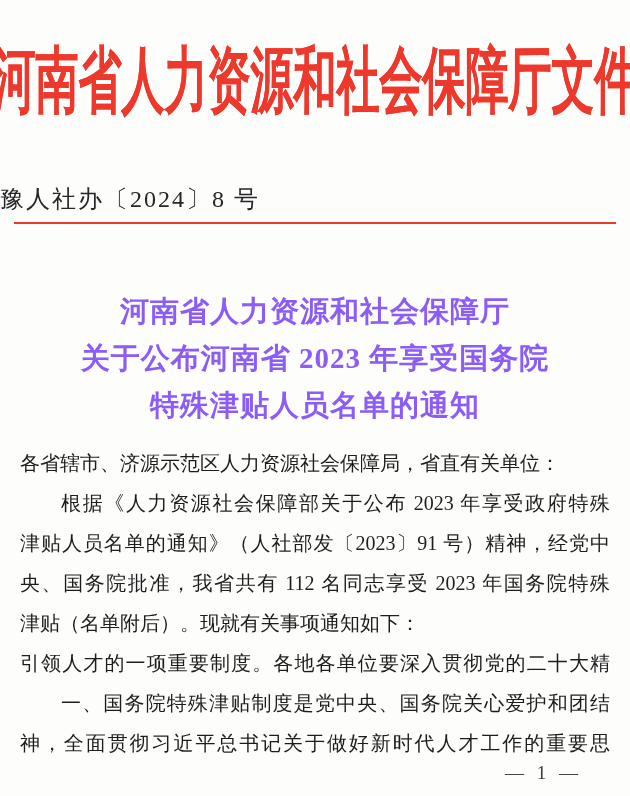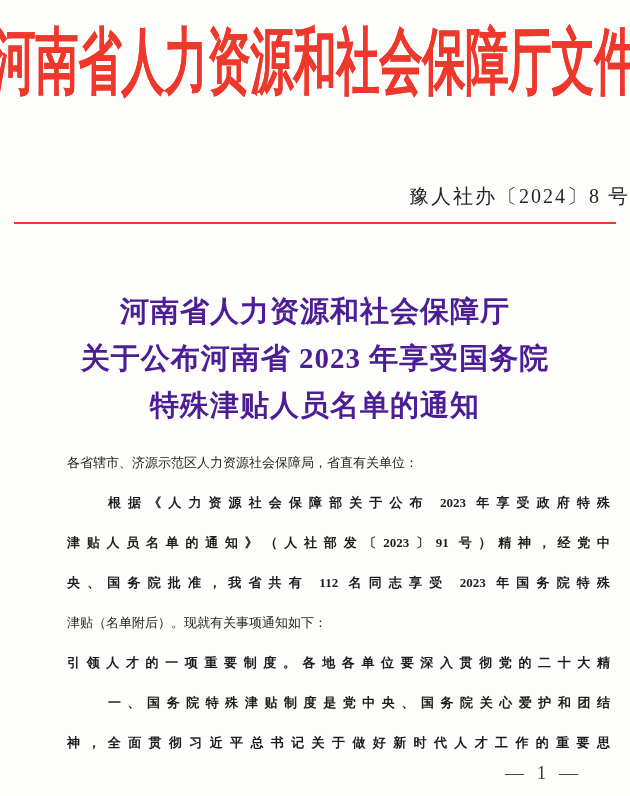--- a/index.html
+++ b/index.html
@@ -17,41 +17,41 @@
   }
 
   
   .masthead {
     position: absolute;
     top: 14px;
     left: 0;
     width: 100%;
     height: 96px;
     display: flex;
-    align-items: center;
+    align-items: flex-end;
     justify-content: center;
   }
   .masthead-text {
     font-size: 43px;
     font-weight: 700;
     color: #ee382c;
     letter-spacing: 0px;
     white-space: nowrap;
     transform: scaleY(1.68);
     text-shadow: 0 0 0.5px #ee382c;
   }
 
   
   .doc-number {
     position: absolute;
     top: 183px;
     left: 0;
     width: 100%;
-    text-align: right;
-    font-size: 20px;
+    text-align: left;
+    font-size: 24px;
     letter-spacing: 2px;
     color: #262626;
   }
 
   
   .red-rule {
     position: absolute;
     top: 222px;
     left: 14px;
     right: 14px;
@@ -65,45 +65,43 @@
     top: 288px;
     left: 0;
     width: 100%;
     text-align: center;
   }
   .title-line {
     font-size: 29px;
     font-weight: 700;
     line-height: 47px;
     letter-spacing: 1px;
-    color: #4c1d95;
+    color: #8b5cf6;
     white-space: nowrap;
   }
 
   
   .body-block {
     position: absolute;
     top: 443px;
     left: 20px;
     width: 590px;
   }
   .bline {
-    font-size: 13px;
+    font-size: 20px;
     line-height: 40px;
     height: 40px;
     overflow: hidden;
     color: #1d1d1d;
     text-align: justify;
     white-space: nowrap;
-    margin-left: 47px;
   }
   .bline.just {
     white-space: normal;
     text-align-last: justify;
-    font-weight: bold;
   }
   .bline.indent { text-indent: 41px; }
 
   
   .page-number {
     position: absolute;
     top: 762px;
     right: 48px;
     font-size: 19px;
     letter-spacing: 4px;

